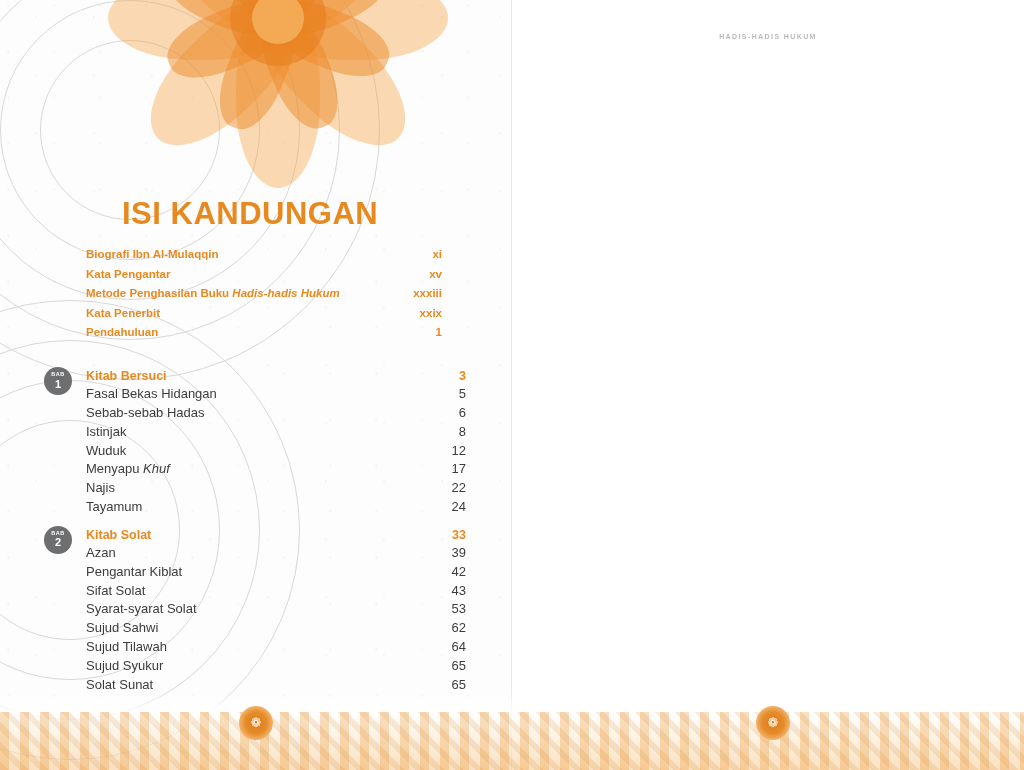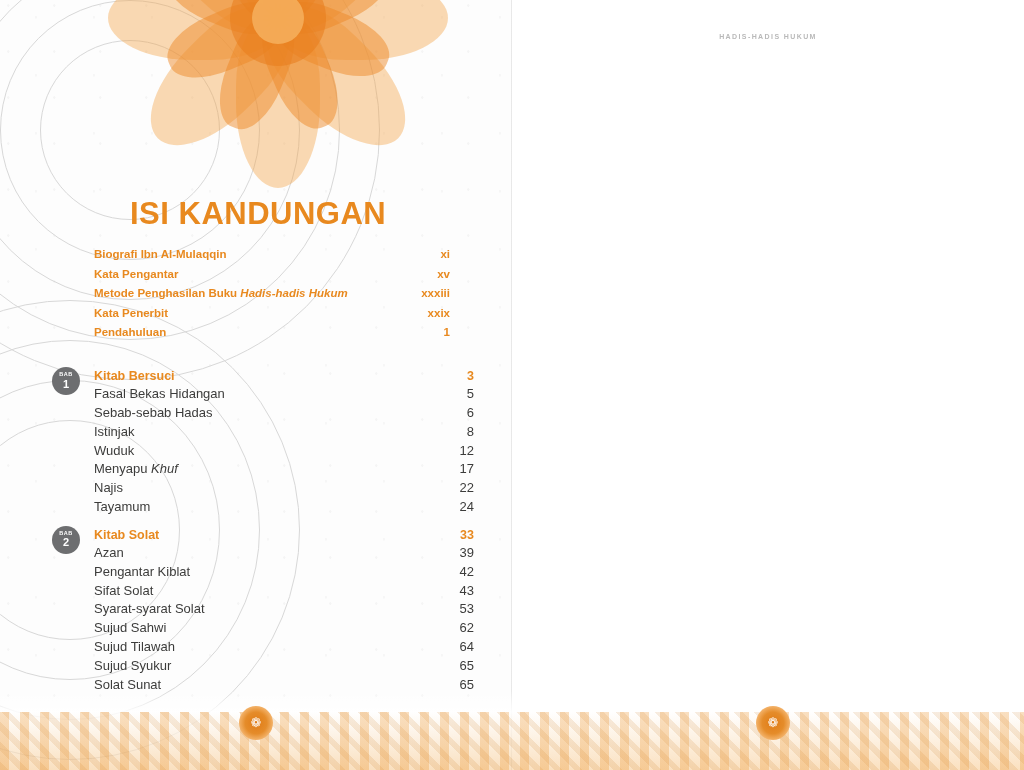--- a/index.html
+++ b/index.html
@@ -64,21 +64,21 @@
     position: absolute;
     top: 50%; left: 50%;
     width: 52px; height: 52px;
     margin: -26px 0 0 -26px;
     border-radius: 50%;
     background: rgba(246,176,94,0.85);
   }
 
   
   .page-half { position: absolute; top: 0; height: 770px; }
-  .left-half  { left: 8px;   width: 512px; }
+  .left-half  { left: 0;   width: 512px; }
   .right-half { left: 512px; width: 512px; background: #ffffff; }
 
   .gutter {
     position: absolute; left: 511px; top: 0;
     width: 2px; height: 770px;
     background: linear-gradient(to right, rgba(0,0,0,0.10), rgba(0,0,0,0.02));
   }
 
   
   .running-head {

